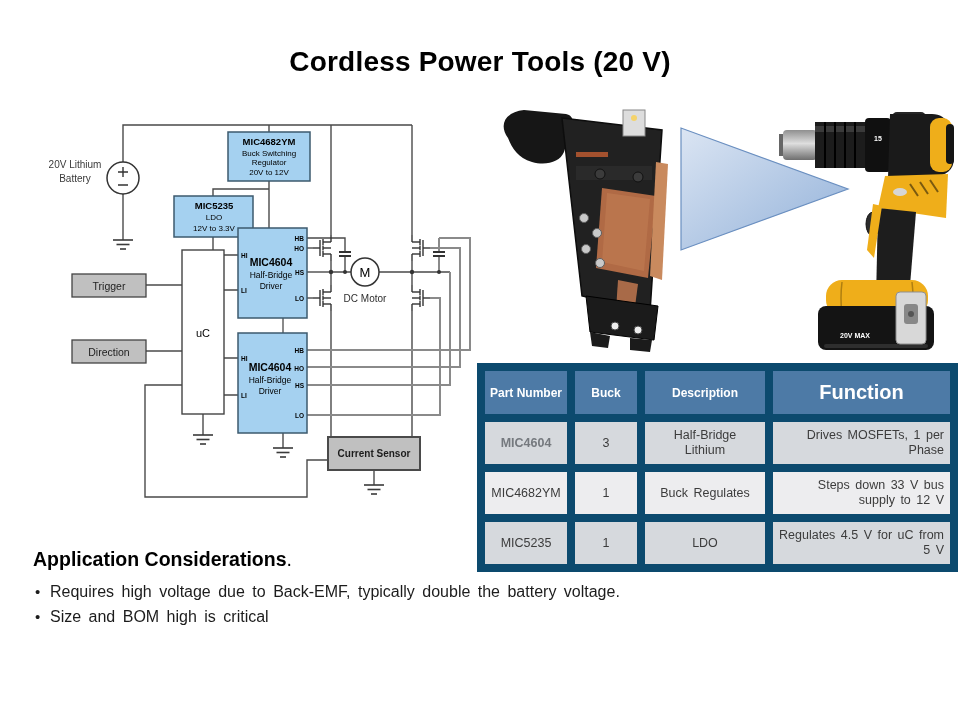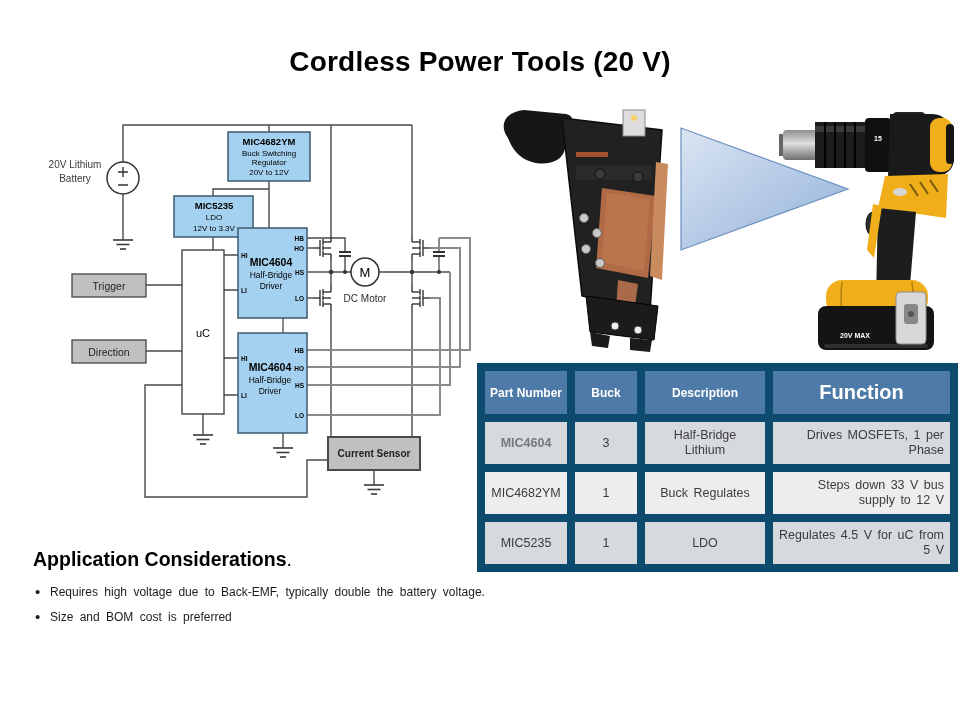--- a/index.html
+++ b/index.html
@@ -33,21 +33,21 @@
   .parts-table tr.r-odd td  { background:#d6d9dd; }
   .parts-table tr.r-even td { background:#ededef; }
   .parts-table tr.r1 td.part { color:#75797e; font-weight:bold; }
 
   
   .apps { position:absolute; left:33px; top:548px; width:700px; }
   .apps h2 { margin:0; font-size:19.5px; font-weight:bold; color:#000; display:inline; }
   .apps .dot { font-weight:normal; font-size:19.5px; }
   .apps ul { margin:9px 0 0 0; padding:0; list-style:none; }
   .apps li {
-    position:relative; padding-left:17px; font-size:12px; line-height:24px;
+    position:relative; padding-left:17px; font-size:16px; line-height:24px;
     color:#1c1c1c; word-spacing:3px; margin-bottom:1px;
   }
   .apps li::before { content:"\2022"; position:absolute; left:2px; top:0; font-size:15px; }
 
   .abs { position:absolute; }
 </style>
 </head>
 <body>
 
 <div class="slide">
@@ -304,17 +304,17 @@
         <td>LDO</td>
         <td class="fn">Regulates 4.5 V for uC from 5 V</td>
       </tr>
     </tbody>
   </table>
 
   <div class="apps">
     <h2>Application Considerations</h2><span class="dot">.</span>
     <ul>
       <li>Requires high voltage due to Back-EMF, typically double the battery voltage.</li>
-      <li>Size and BOM cost is preferred</li>
+      <li>Size and BOM high is critical</li>
     </ul>
   </div>
 
 </div>
 
 </body></html>

